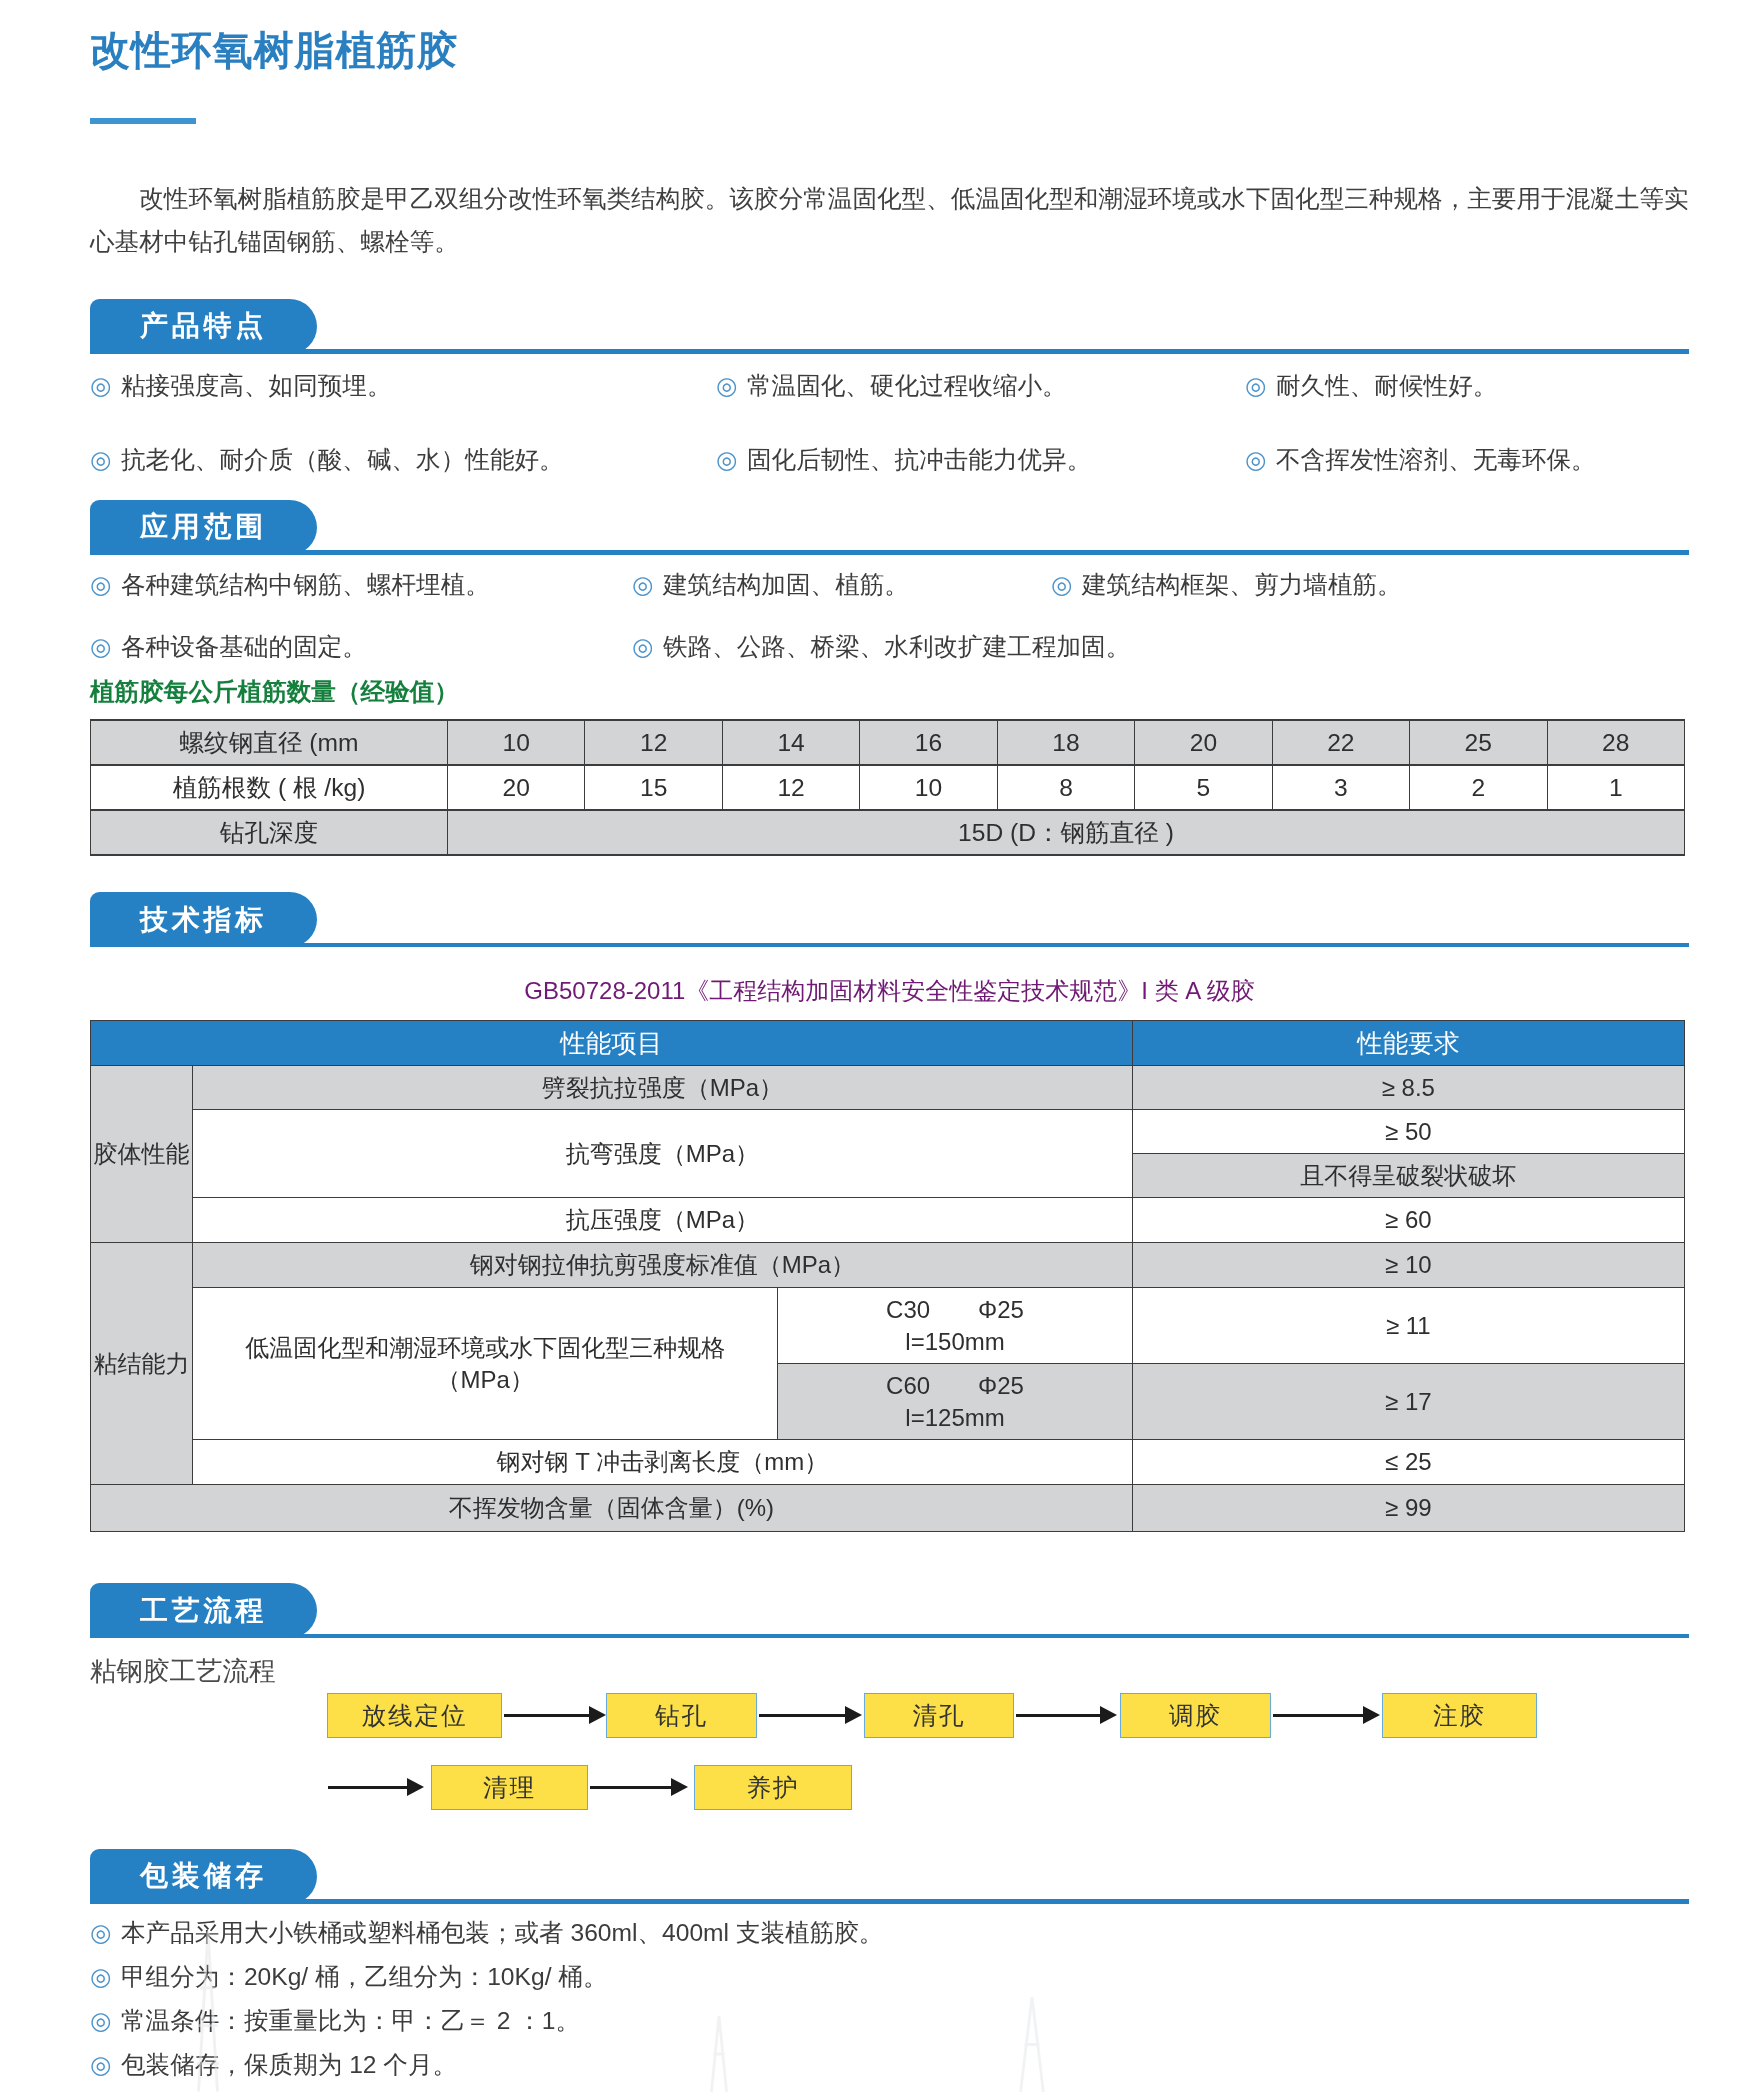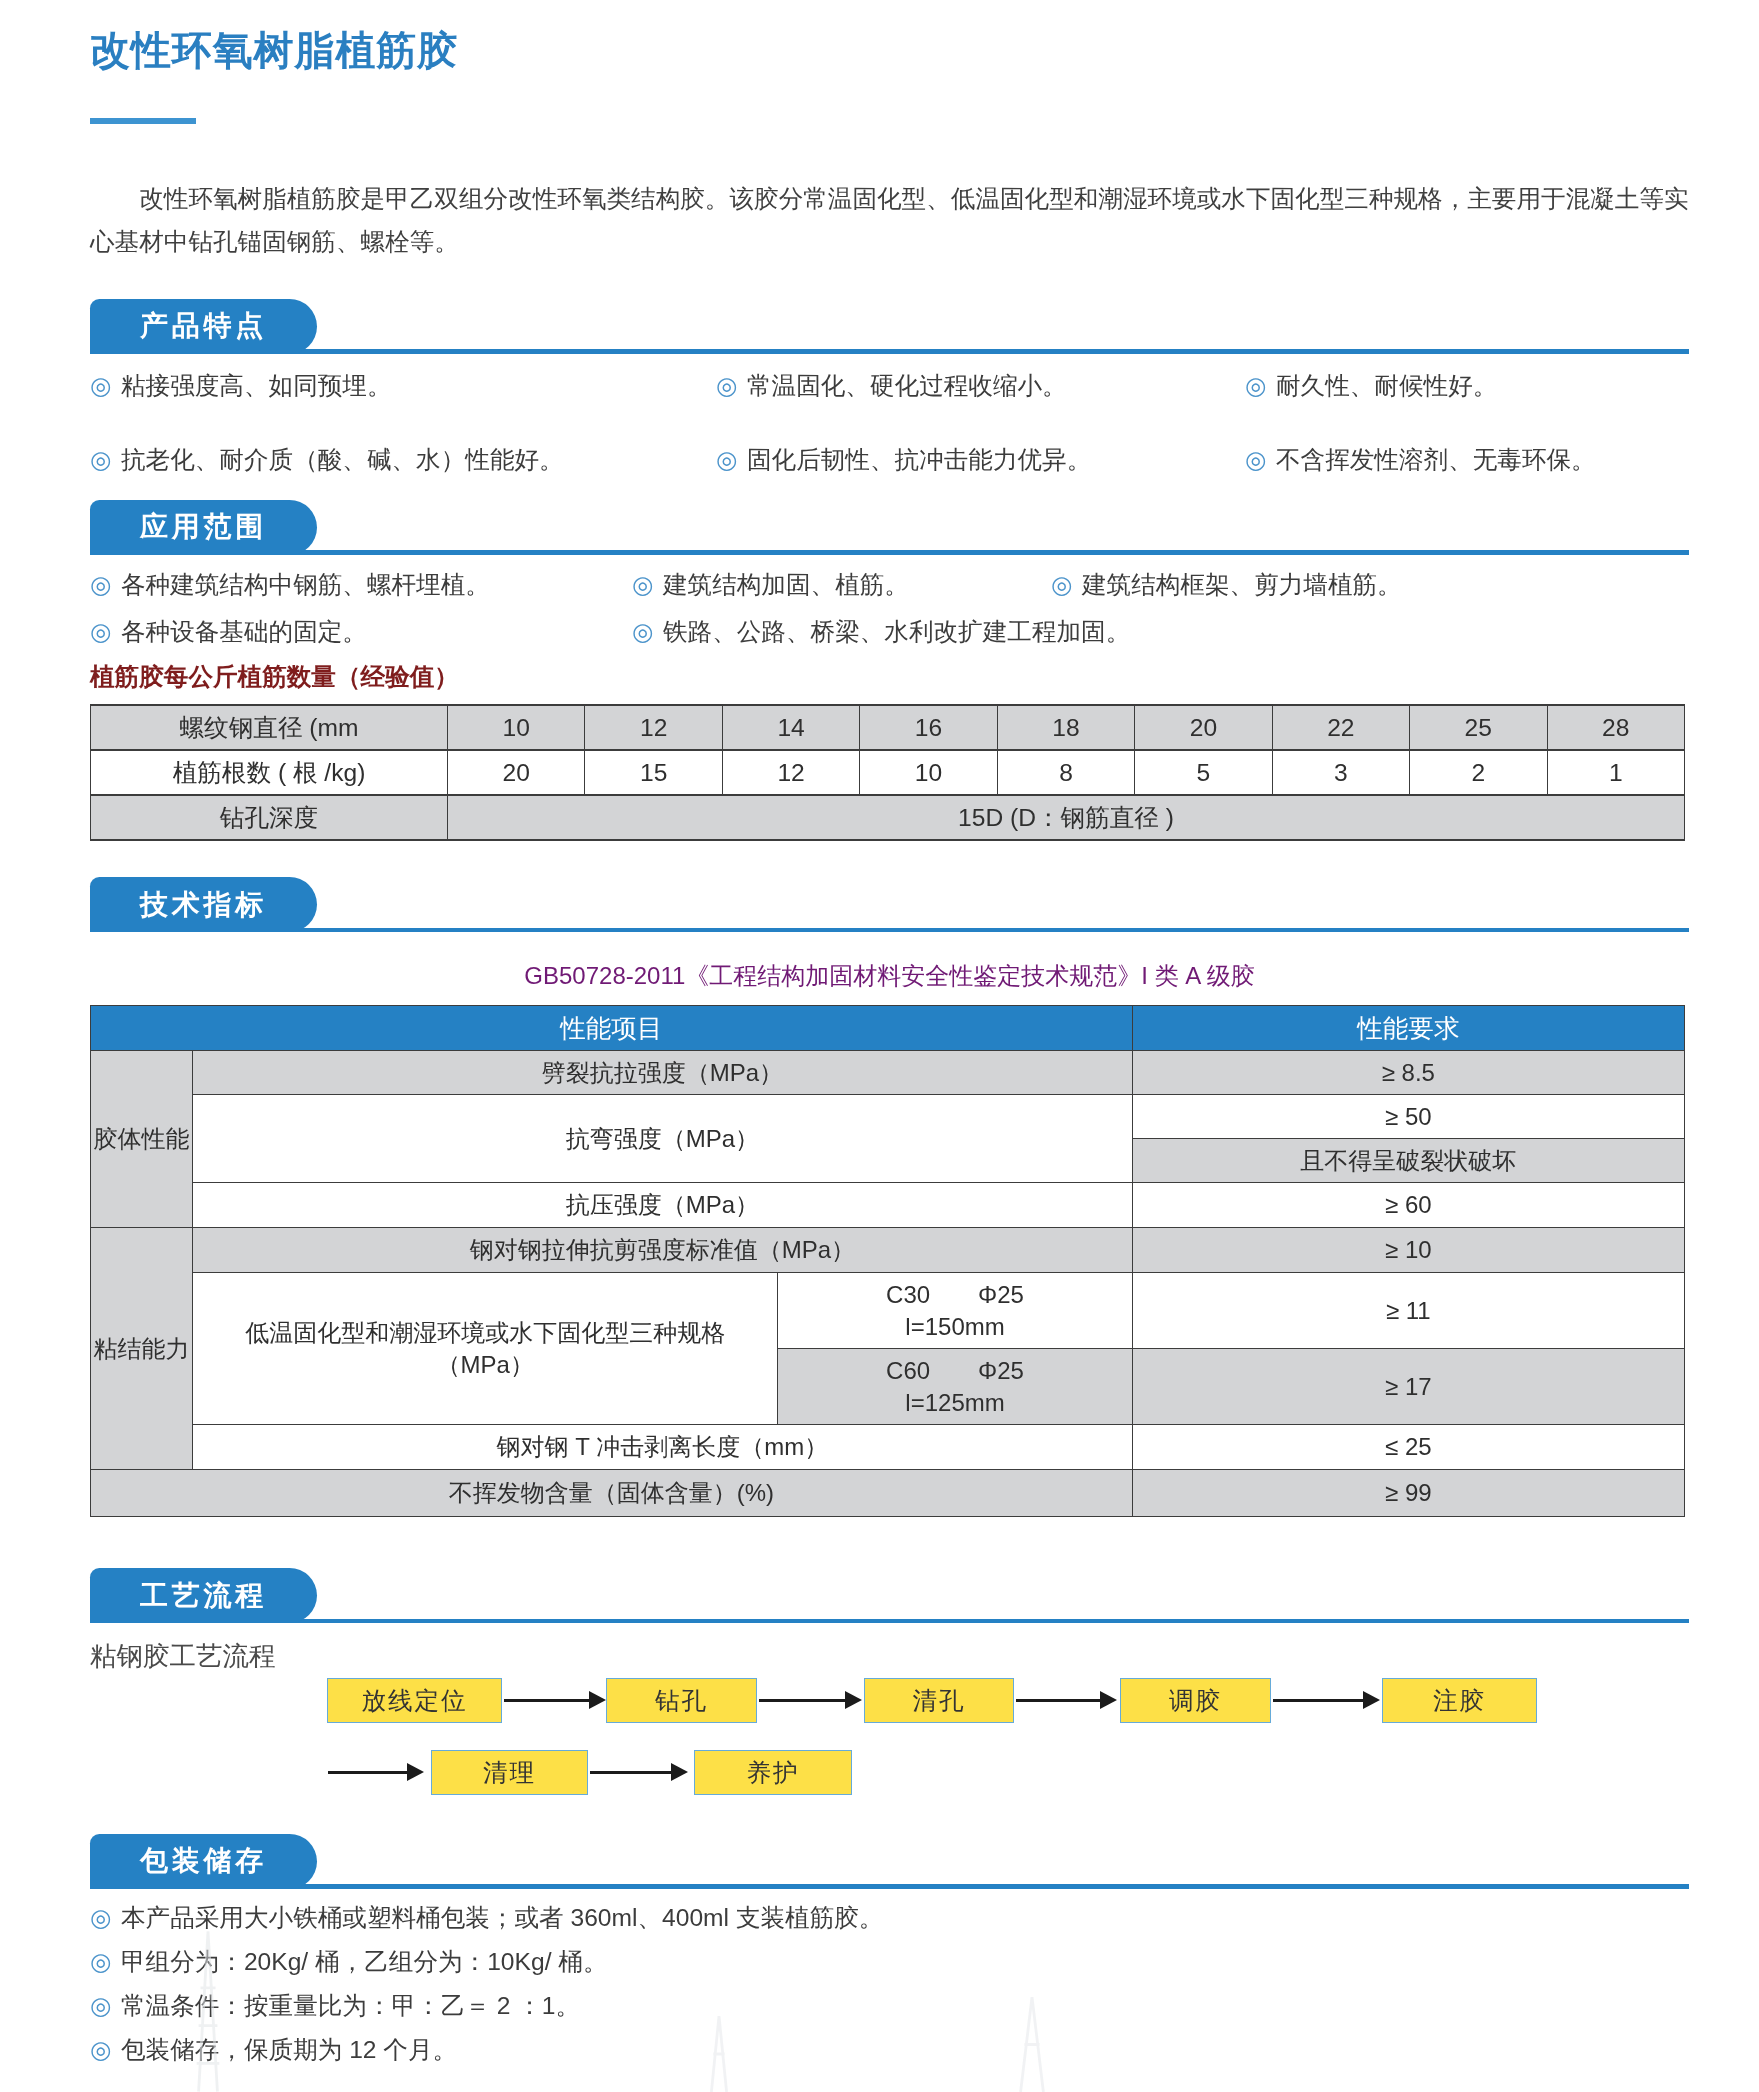--- a/index.html
+++ b/index.html
@@ -20,28 +20,28 @@
   .sec-badge {
     position:absolute; left:0; bottom:0; width:227px; height:55px;
     background:#2581c4; border-radius:9.5px 28px 28px 0;
     color:#fff; font-size:28px; font-weight:bold; letter-spacing:3.8px;
     display:flex; align-items:center; justify-content:center;
   }
 
   
   .bullet-grid { display:grid; }
   .feat-grid { margin-top:17px; grid-template-columns:582px 485px auto; row-gap:17px;gap:44px; }
-  .app-grid  { margin-top:15px; grid-template-columns:542px 419px auto; row-gap:17px; }
+  .app-grid  { margin-top:15px; grid-template-columns:542px 419px auto; row-gap:32px; }
   .stor-list { margin-top:13.2px; }
   .bullet-item { font-size:24.6px; color:#3c3c3c; line-height:30px; white-space:nowrap; }
   .stor-list .bullet-item { margin-top:14px; line-height:30px; }
   .ring { color:#4c94cb; font-size:24.6px; margin-right:9.5px; }
 
   
-  .tbl-title { margin-top:13.2px; font-size:24.6px; font-weight:bold; color:#7f1d1d; }
+  .tbl-title { margin-top:13.2px; font-size:24.6px; font-weight:bold; color:#15803d; }
   table { border-collapse:collapse; width:1595px; table-layout:fixed; }
   .rebar { margin-top:11.4px; }
   .rebar td, .rebar th {
     border-left:0.9px solid #3c3c3c; border-right:0.9px solid #3c3c3c;
     border-top:2.8px solid #3c3c3c; border-bottom:2.8px solid #3c3c3c;
     font-size:24.6px; font-weight:normal; text-align:center; vertical-align:middle;
     height:45px; color:#2f2f2f;
   }
   .gray { background:#d3d4d6; }
   .white { background:#ffffff; }

